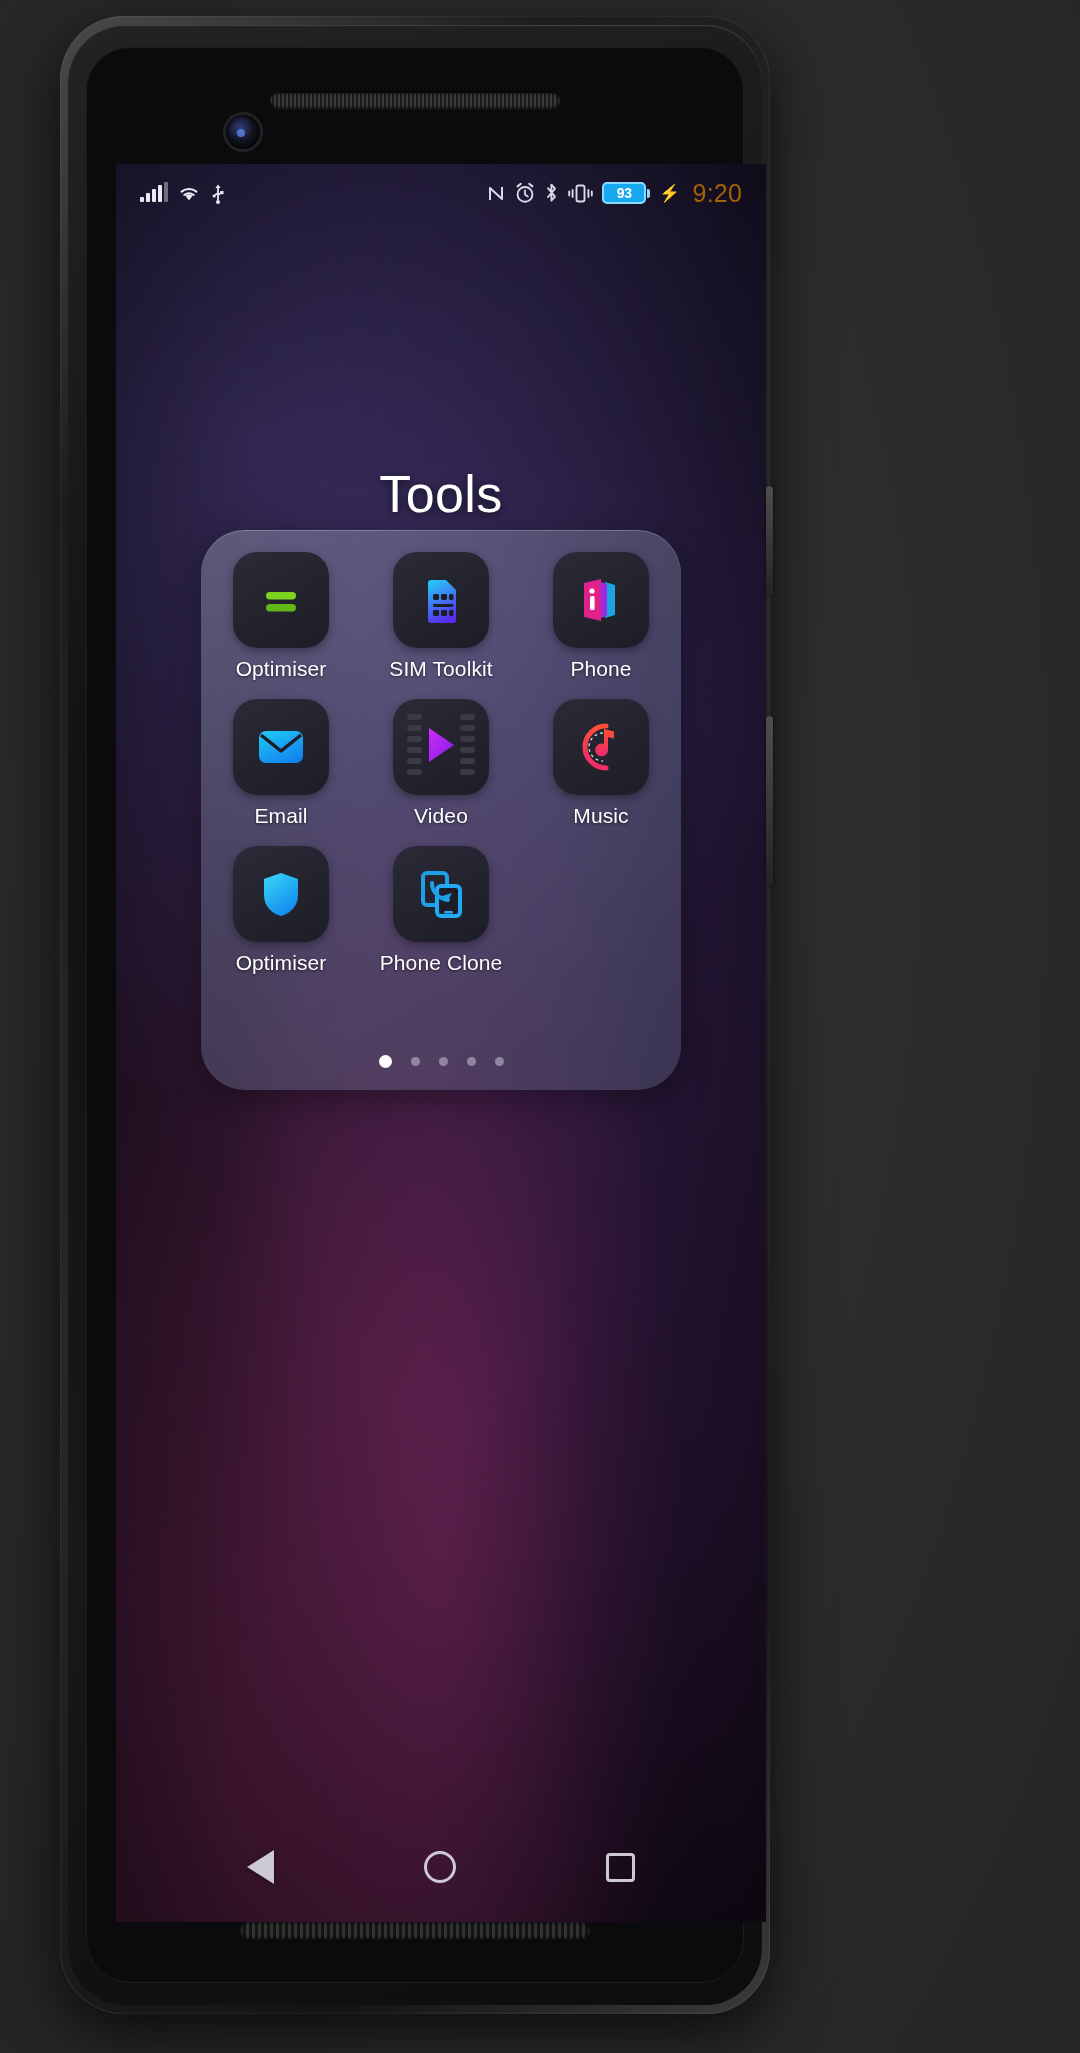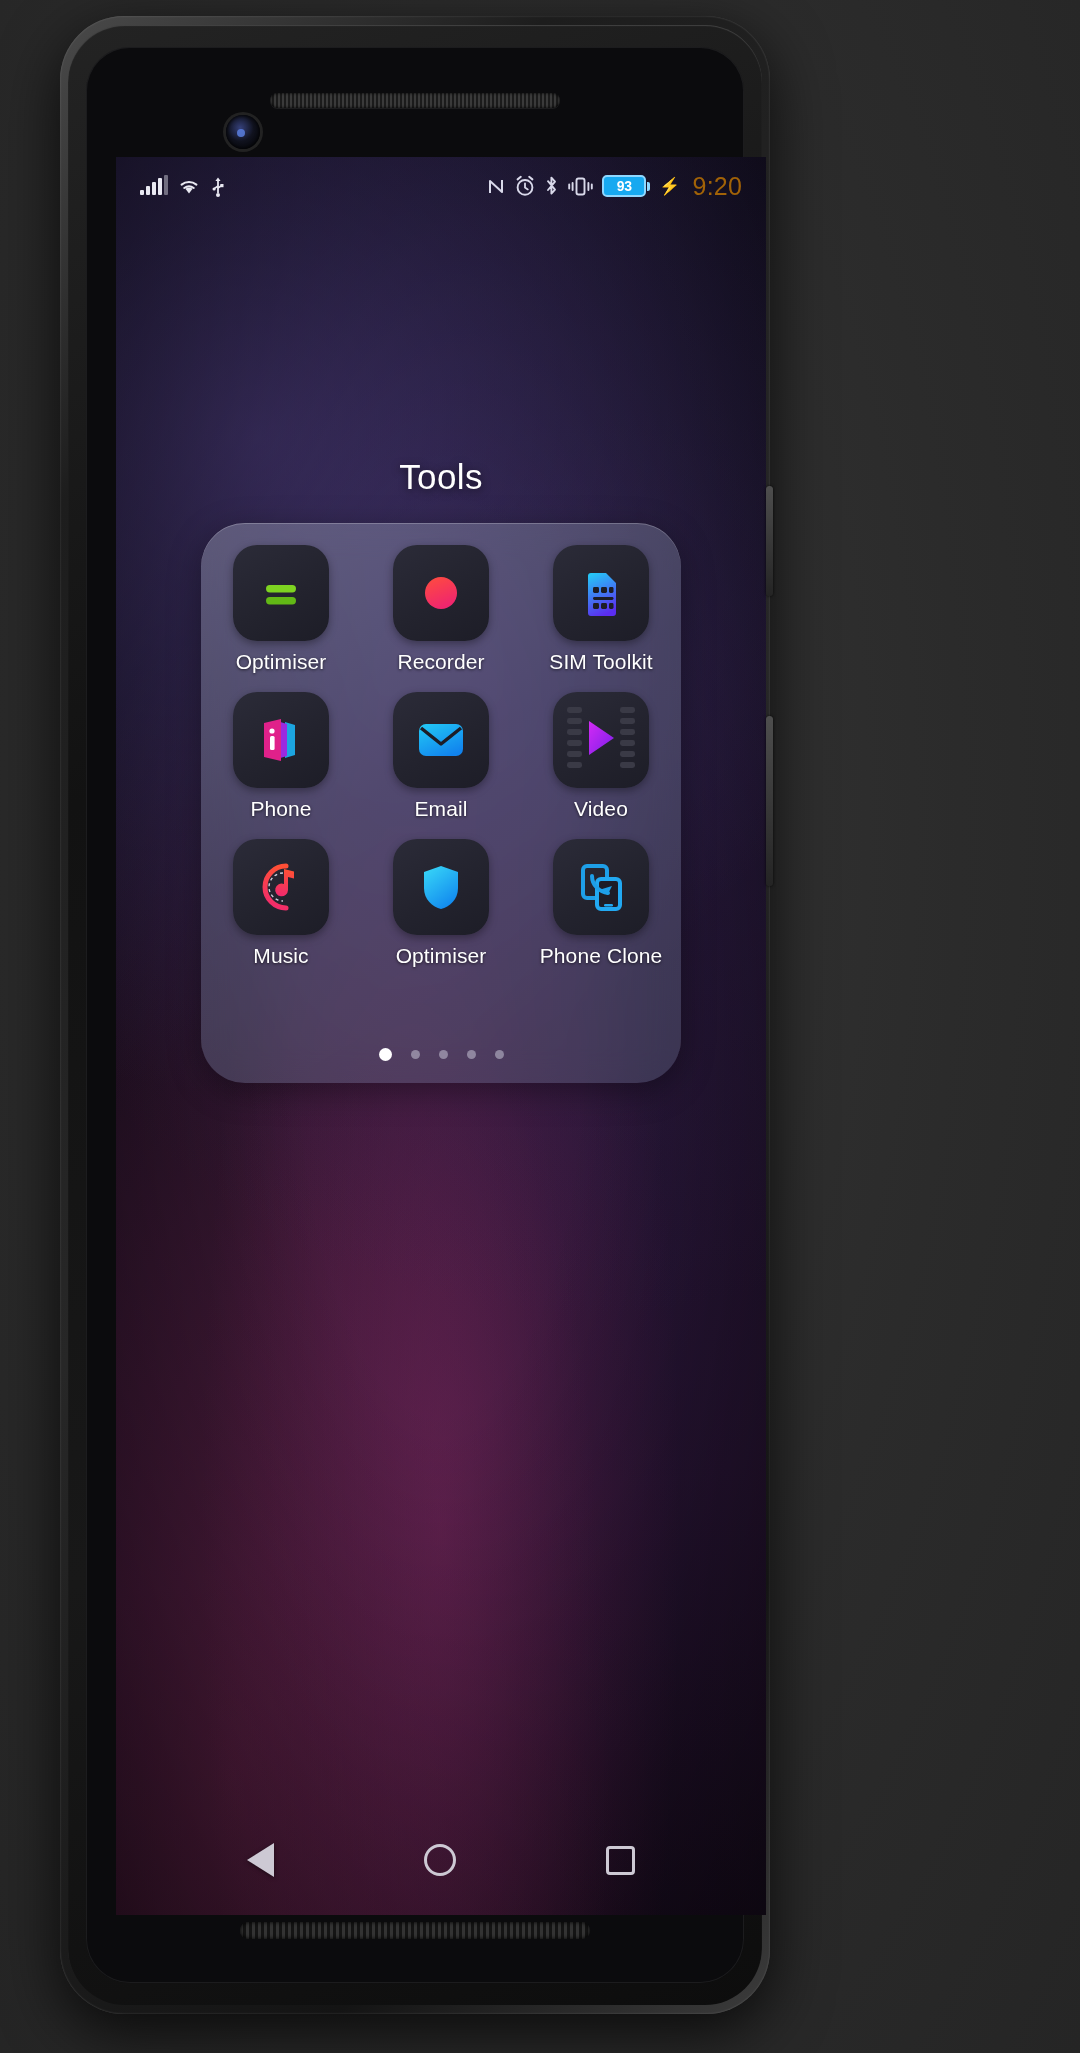--- a/index.html
+++ b/index.html
@@ -48,21 +48,21 @@
     background:repeating-linear-gradient(90deg,#333 0 3px,#141414 3px 6px);
     box-shadow:inset 0 0 4px #000;
   }
   .side-btn{ position:absolute; right:-3px; width:7px; border-radius:4px;
     background:linear-gradient(180deg,#4e4e4e,#242424); box-shadow:0 0 3px rgba(0,0,0,.8); }
   .side-btn.power{ top:470px; height:110px; }
   .side-btn.vol{ top:700px; height:170px; }
 
   
   .screen{
-    position:absolute; left:30px; top:110px; width:650px; height:1758px;
+    position:absolute; left:30px; top:117px; width:650px; height:1758px;
     overflow:hidden; background:#0a0712;
   }
   .wallpaper{
     position:absolute; inset:0;
     background:
       radial-gradient(circle at 22% 16%, rgba(92,74,150,.55) 0%, rgba(45,32,78,0) 42%),
       radial-gradient(circle at 72% 30%, rgba(60,40,96,.45) 0%, rgba(30,20,55,0) 48%),
       radial-gradient(ellipse at 50% 78%, rgba(126,40,96,.55) 0%, rgba(40,14,40,0) 52%),
       radial-gradient(ellipse at 18% 92%, rgba(150,48,96,.42) 0%, rgba(40,14,40,0) 50%),
       radial-gradient(ellipse at 85% 64%, rgba(48,26,70,.5) 0%, rgba(20,12,32,0) 55%),
@@ -95,21 +95,21 @@
     background:#17a9f0; display:flex; align-items:center; justify-content:center;
   }
   .batt-txt{ font-size:14px; font-weight:700; color:#fff; line-height:1; letter-spacing:-.3px; }
   .batt-cap{ width:3px; height:9px; background:#8fd8ff; border-radius:0 2px 2px 0; margin-left:1px; }
   .clock{ font-size:25px; color:#a16207; letter-spacing:.2px; margin-left:4px; }
   .bolt{ font-size:17px; color:#e9e9f2; margin-left:1px; }
 
   
   .folder-title{
     position:absolute; top:300px; width:650px; text-align:center;
-    color:#fff; font-size:35px; letter-spacing:.4px; text-shadow:0 2px 8px rgba(0,0,0,.6);
+    color:#fff; font-size:52px; letter-spacing:.4px; text-shadow:0 2px 8px rgba(0,0,0,.6);
   }
   .folder{
     position:absolute; left:85px; top:366px; width:480px; height:560px;
     border-radius:44px;
     background:linear-gradient(150deg, rgba(168,172,196,.40) 0%, rgba(120,126,156,.40) 45%, rgba(96,100,130,.42) 100%);
     backdrop-filter:blur(16px);
     box-shadow:inset 0 1px 0 rgba(255,255,255,.22), 0 8px 32px rgba(0,0,0,.35);
   }
   .grid{
     position:absolute; left:0; top:22px; width:480px;
@@ -223,34 +223,20 @@
               <div class="app">
                 <div class="tile">
                   <svg width="58" height="58" viewBox="0 0 58 58">
                     <rect x="14" y="21" width="30" height="7.5" rx="3.7" fill="#7ed321"></rect>
                     <rect x="14" y="33" width="30" height="7.5" rx="3.7" fill="#62b816"></rect>
                   </svg>
                 </div>
                 <div class="app-label">Optimiser</div>
               </div>
 
-              <div class="app">
-                <div class="tile">
-                  <svg width="58" height="58" viewBox="0 0 58 58">
-                    <defs>
-                        <linearGradient id="gRec" x1="0" y1="0" x2="0.4" y2="1">
-                      <stop offset="0" stop-color="#ff4d3d"></stop>
-                          <stop offset="1" stop-color="#f0266e"></stop>
-                    </linearGradient>
-                      </defs>
-                    <circle cx="29" cy="29" r="16" fill="url(#gRec)"></circle>
-                  </svg>
-                </div>
-                <div class="app-label">Recorder</div>
-              </div>
 
 
 
 
               <div class="app">
                 <div class="tile">
                   <svg width="58" height="58" viewBox="0 0 58 58">
                     <defs>
                         <linearGradient id="gSim" x1="0.2" y1="0" x2="0.5" y2="1">
                       <stop offset="0" stop-color="#25c7f7"></stop>

